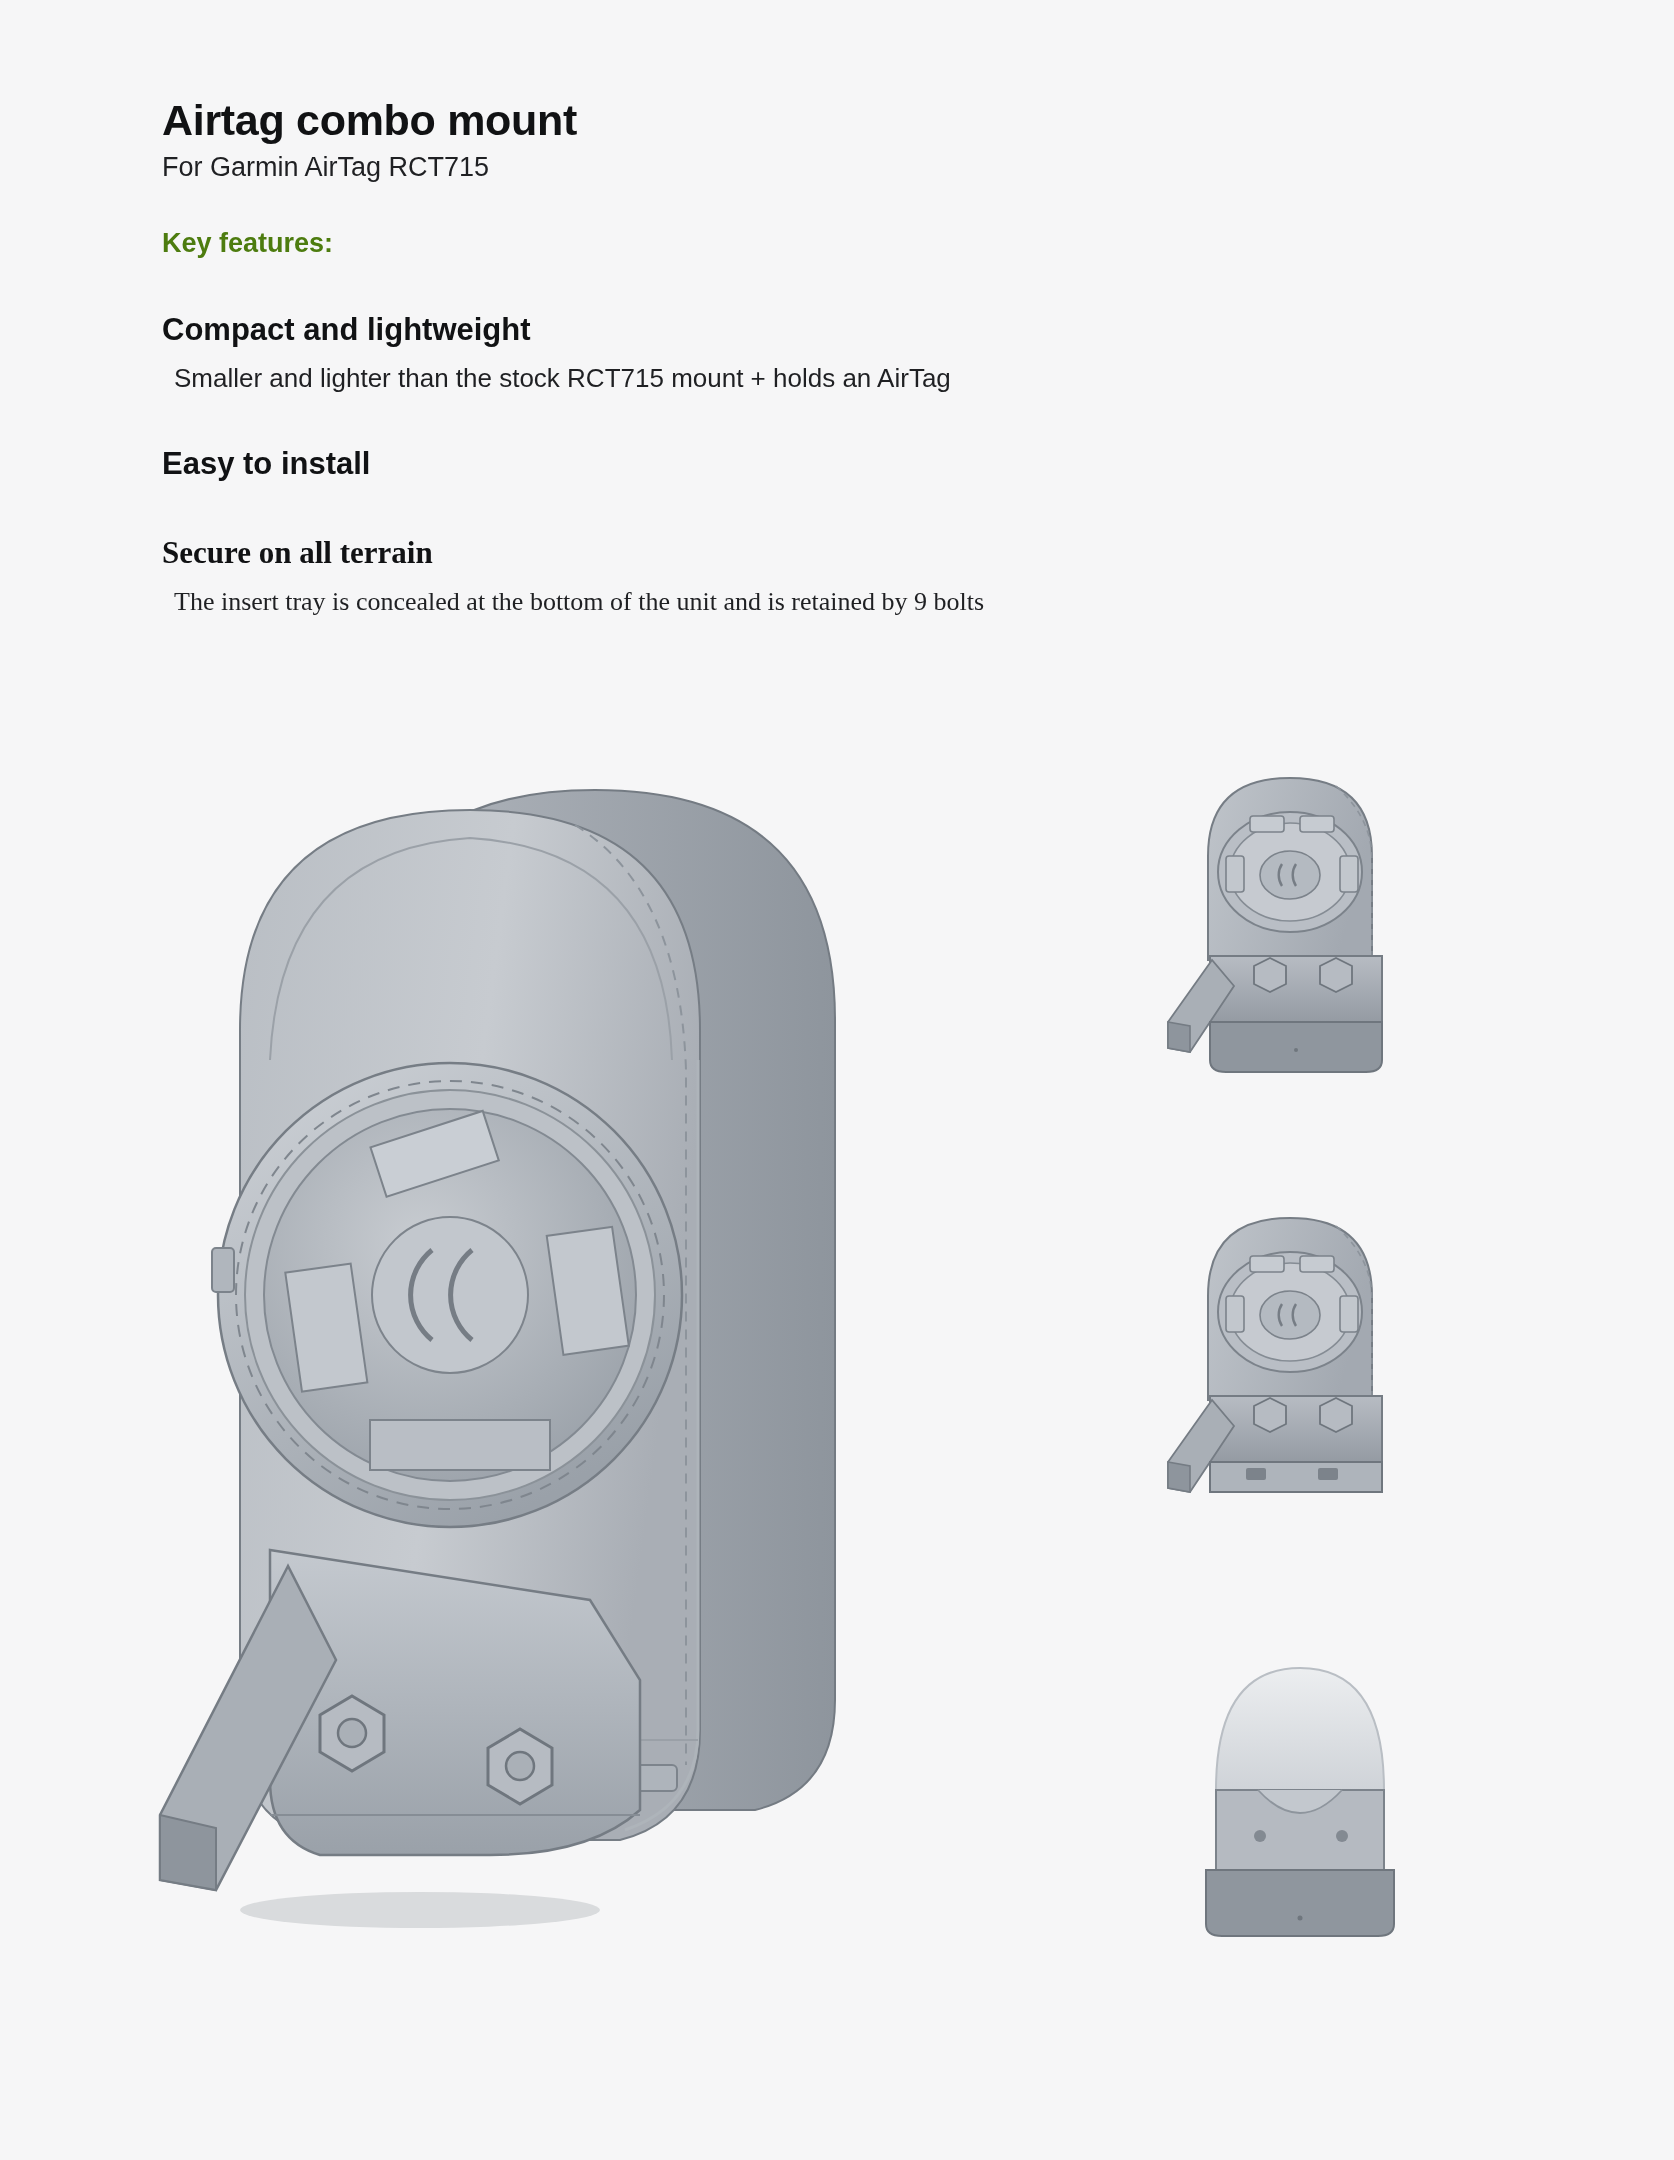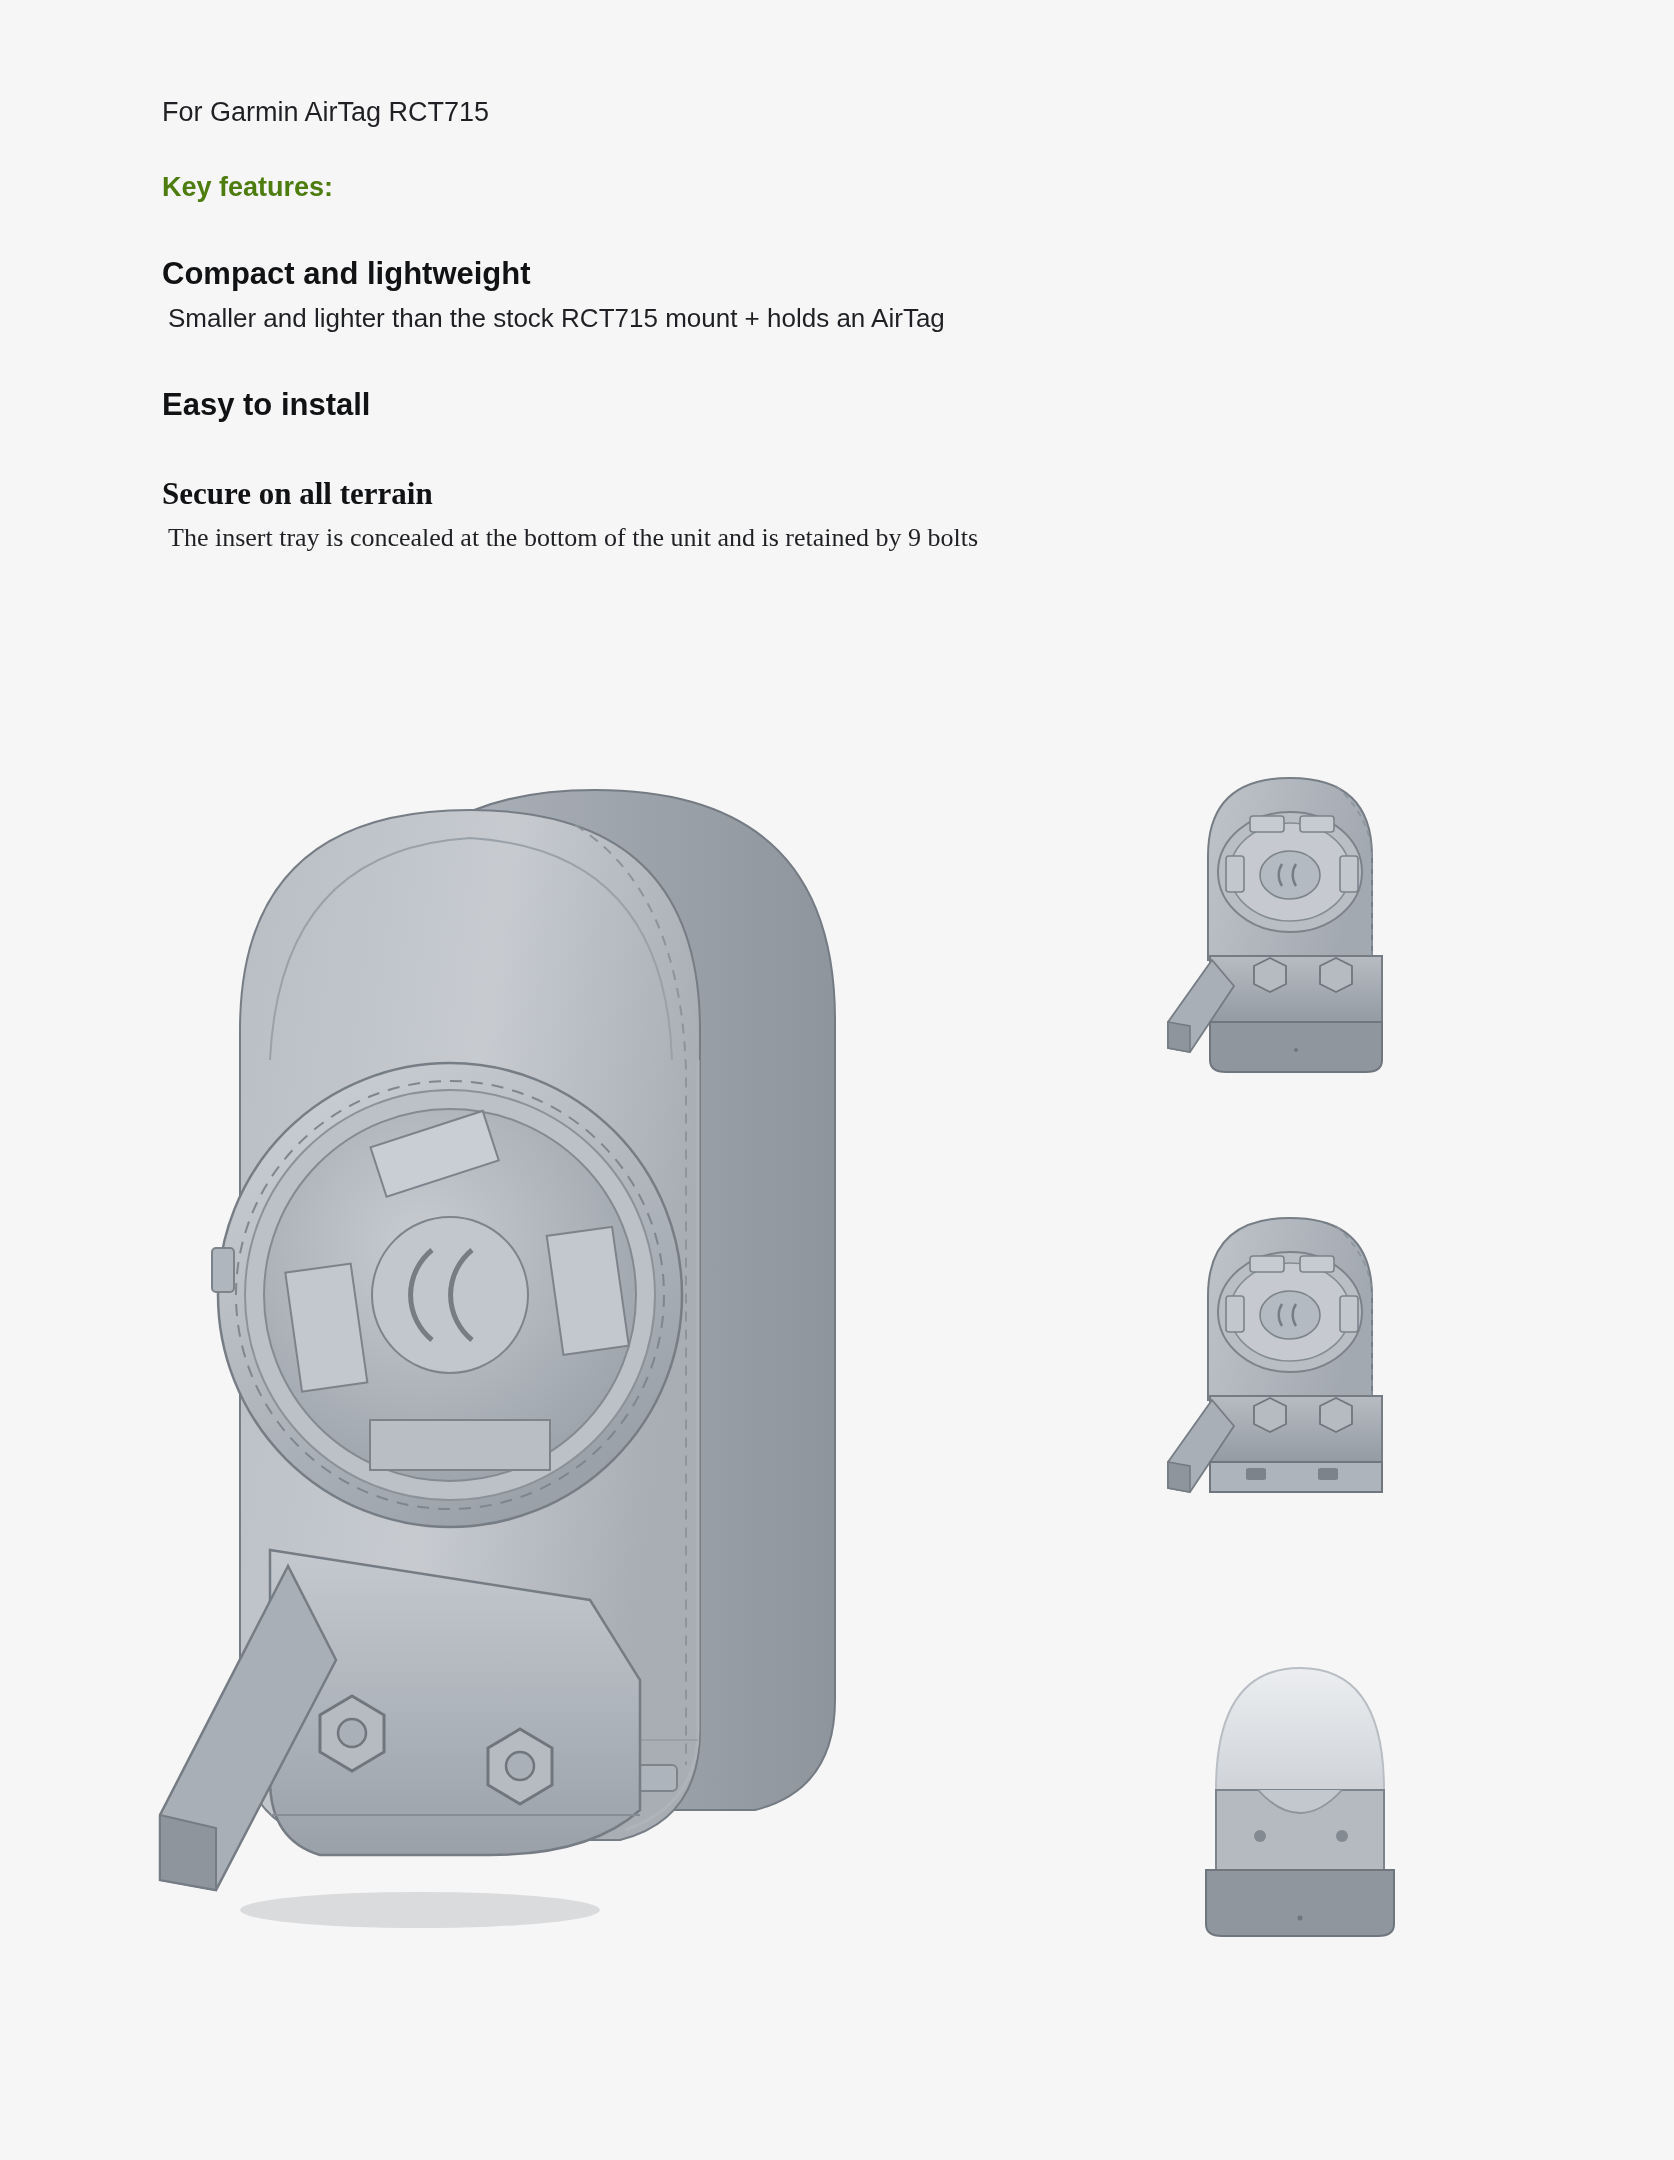--- a/index.html
+++ b/index.html
@@ -55,21 +55,21 @@
     margin: 0 0 52px 0;
   }
   .feature {
     margin-bottom: 50px;
   }
   .feature:last-child { margin-bottom: 0; font-family: Liberation Serif, serif; }
   .feature-body {
     font-size: 26px;
     color: #1f2023;
     line-height: 1.3;
-    margin: 6px;
+    margin: 12px;
   }
 
   
   .render-area {
     position: absolute;
     left: 0;
     top: 700px;
     width: 1674px;
     height: 1300px;
   }
@@ -99,20 +99,21 @@
   .thumb-3 { top: 940px; }
 
   svg { display: block; overflow: visible; }
 </style>
 </head>
 <body>
 
 <div class="page">
 
   <div class="text-block">
+    <h1 class="title">Airtag combo mount</h1>
     <p class="subtitle">For Garmin AirTag RCT715</p>
 
     <p class="features-label">Key features:</p>
 
     <div class="feature">
       <p class="section-heading">Compact and lightweight</p>
       <p class="feature-body">Smaller and lighter than the stock RCT715 mount + holds an AirTag</p>
     </div>
 
     <div class="feature">

